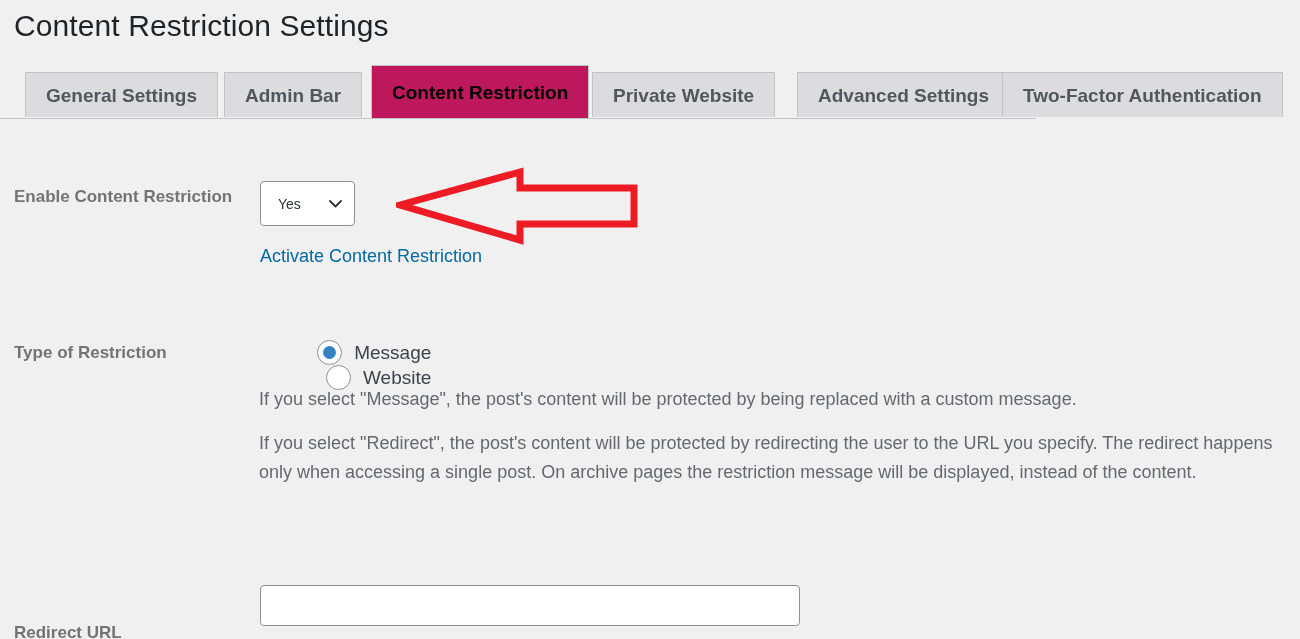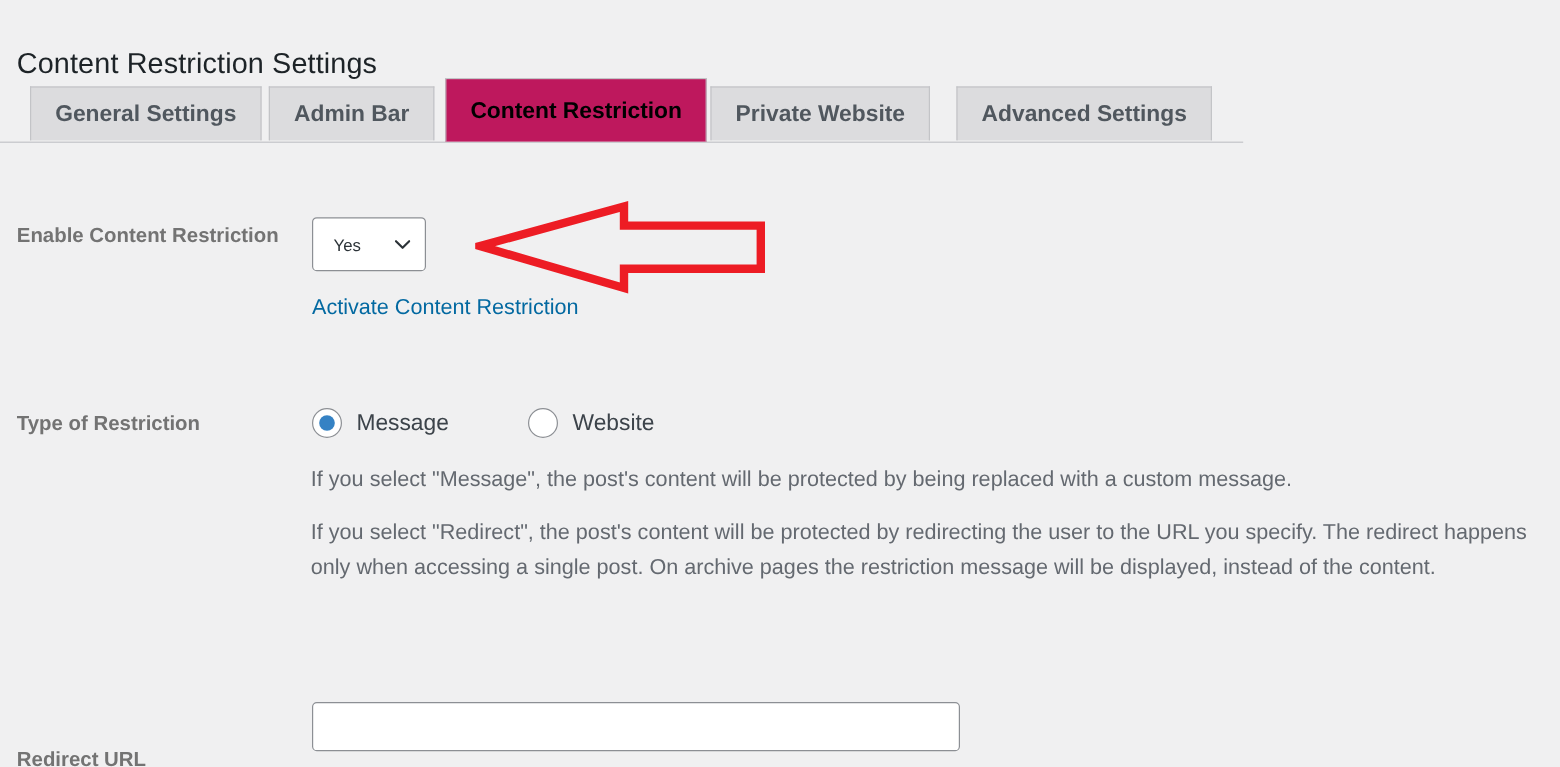--- a/index.html
+++ b/index.html
@@ -14,27 +14,26 @@
     color: #3c434a;
     overflow: hidden;
     position: relative;
   }
 
   
   .page-title {
     position: absolute;
     left: 14px;
     top: 6px;
-    font-size: 24px;
+    font-size: 30px;
     font-weight: 400;
     color: #1d2327;
     letter-spacing: 0.1px;
     line-height: 40px;
     white-space: nowrap;
-    margin-top: 28px;
   }
 
   
   .tab-bar {
     position: absolute;
     left: 0;
     top: 66px;
     width: 1036px;
     height: 53px;
     box-sizing: border-box;
@@ -129,20 +128,21 @@
   }
   .annotation-arrow svg { display: block; }
 
   
   .radio-group {
     position: absolute;
     left: 260px;
     top: 340px;
     display: flex;
     align-items: flex-end;
+    flex-direction: column;
   }
   .radio-item {
     display: flex;
     align-items: center;
     cursor: pointer;
   }
   .radio-item + .radio-item { margin-left: 66px; }
   .radio-dot {
     width: 25px;
     height: 25px;
@@ -207,20 +207,21 @@
 <body>
 
 <div class="page-title">Content Restriction Settings</div>
 
 <div class="tab-bar">
   <div class="tab" style="left:25px;">General Settings</div>
   <div class="tab" style="left:224px;">Admin Bar</div>
   <div class="tab is-active" style="left:371px;">Content Restriction</div>
   <div class="tab" style="left:592px;">Private Website</div>
   <div class="tab" style="left:797px;">Advanced Settings</div>
+  <div class="tab" style="left:1002px;">Two-Factor Authentication</div>
 </div>
 
 <div class="field-label" style="top:183px;">Enable Content Restriction</div>
 
 <div class="select-wrap">
   <span class="select-value">Yes</span>
   <span class="chevron-down-icon">
     <svg width="13" height="8" viewBox="0 0 13 8">
       <path d="M1 1 L6.5 6.5 L12 1" fill="none" stroke="#2c3338" stroke-width="1.8" stroke-linecap="round" stroke-linejoin="round"></path>
     </svg>

